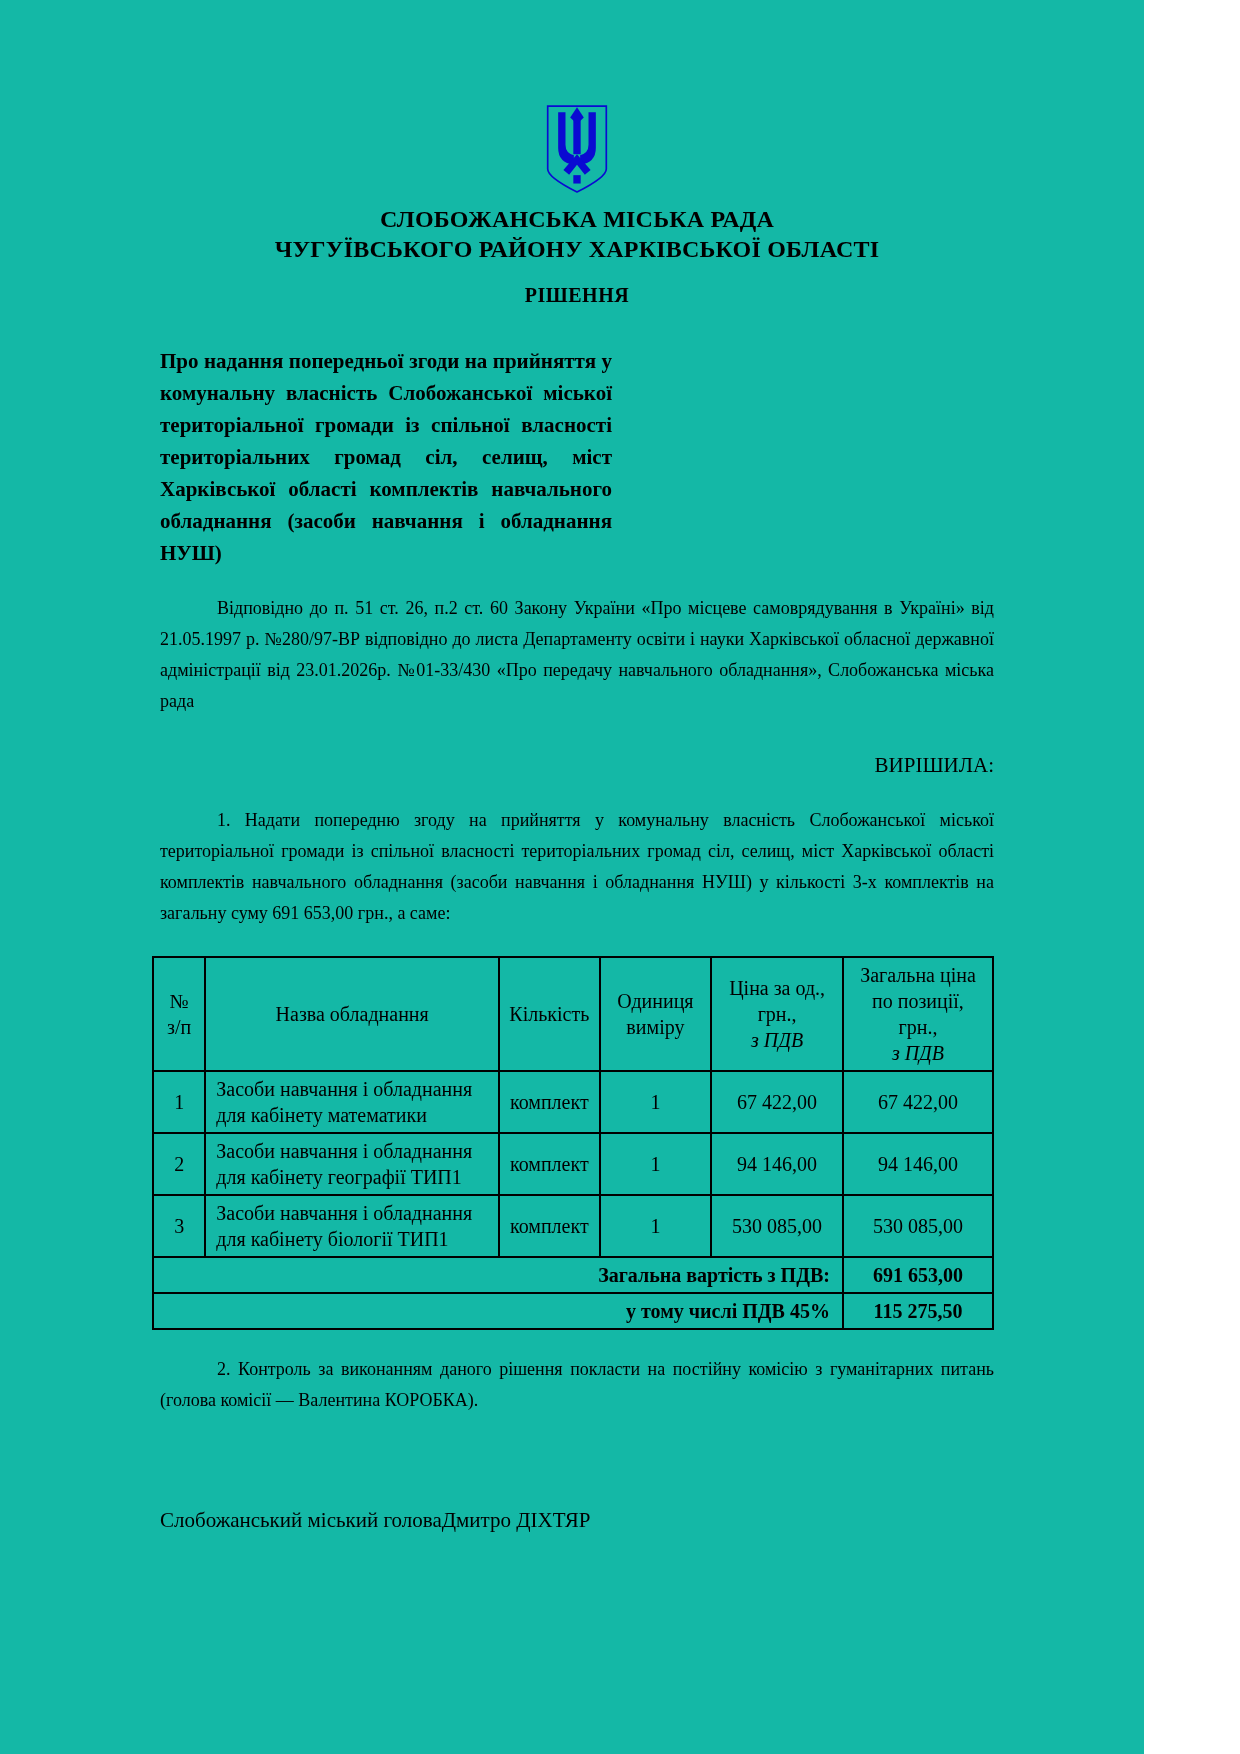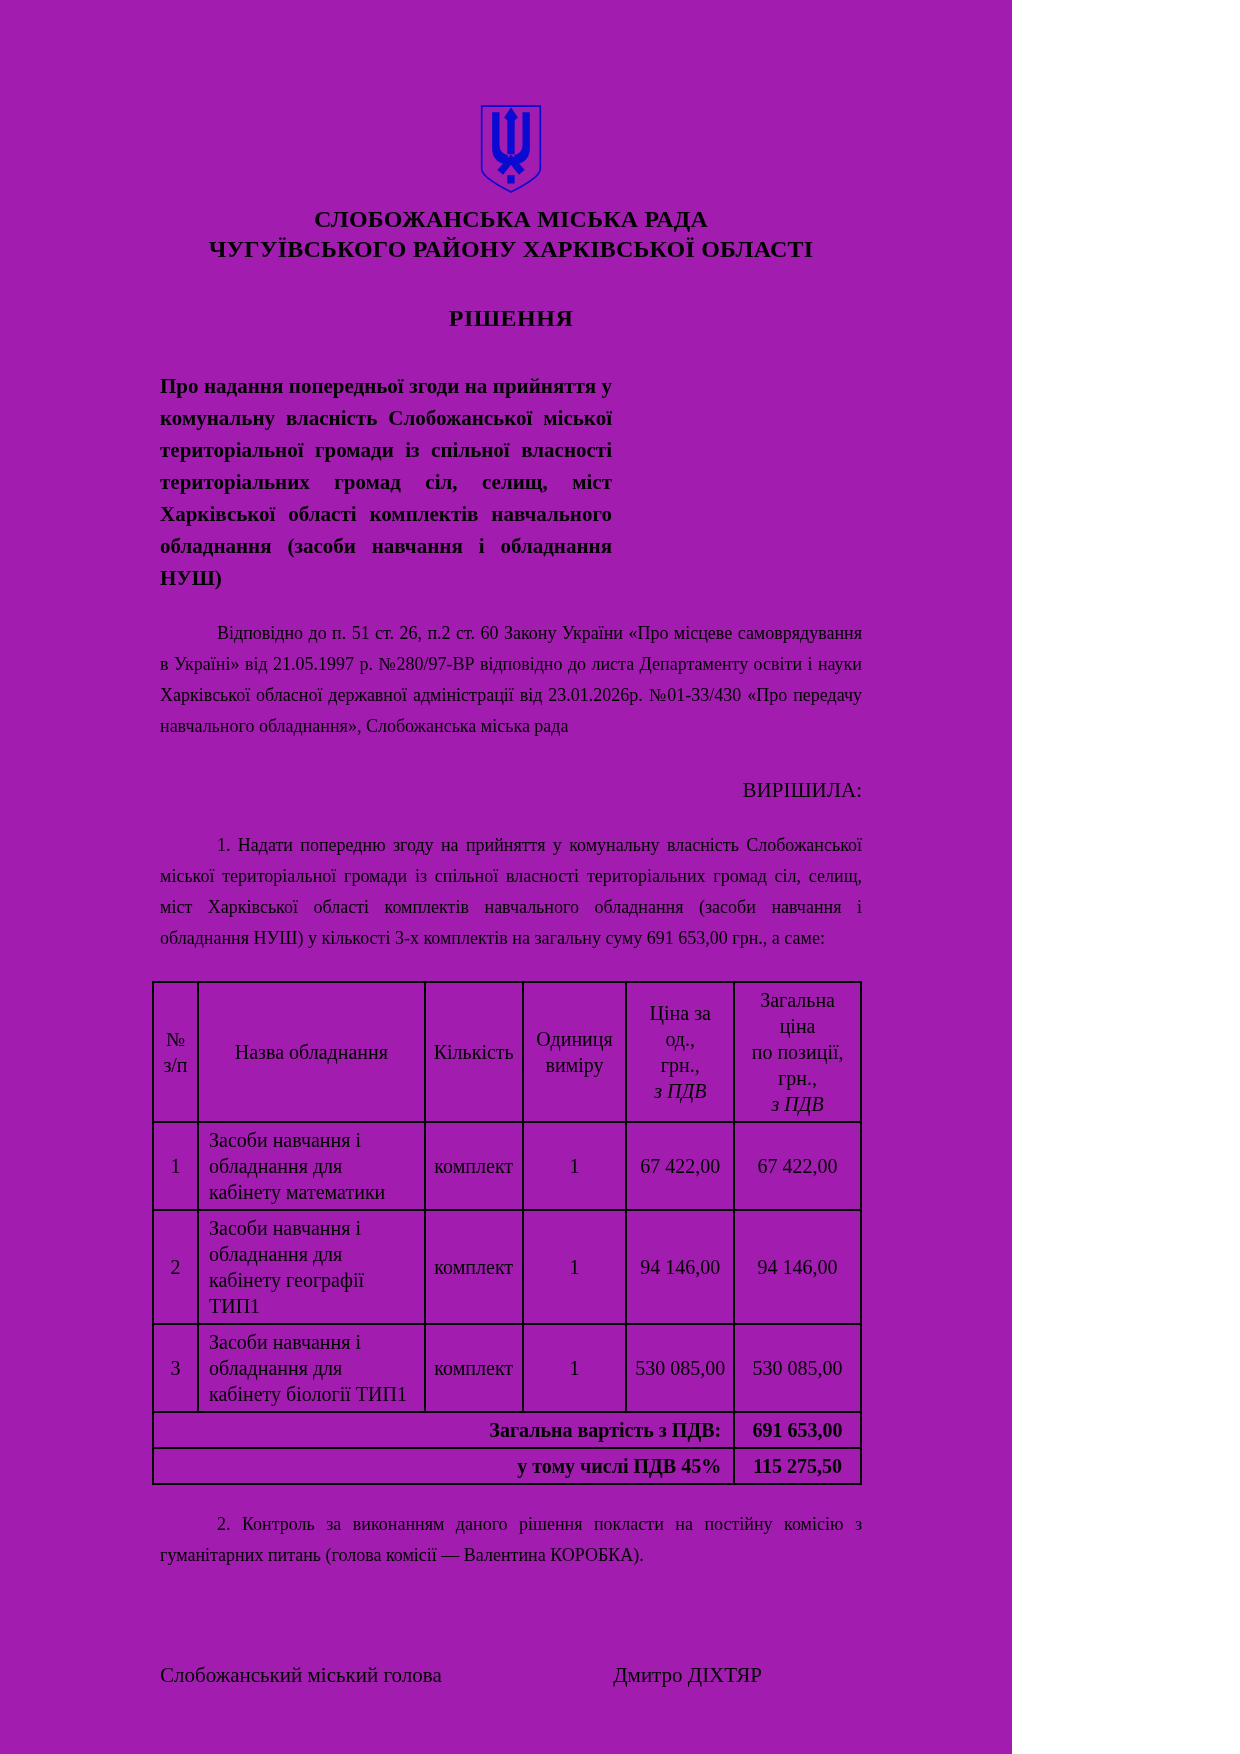--- a/index.html
+++ b/index.html
@@ -1,32 +1,32 @@
 <!DOCTYPE html>
 <html lang="uk" style="--emblem: #0a0ad2;"><head>
 <meta charset="utf-8">
 <style>
   :root { --emblem: #0a0ad2; --ink: #000; }
   * { margin: 0; padding: 0; box-sizing: border-box; }
   html, body { background: #fff; }
   body { font-family: "Liberation Serif", "DejaVu Serif", serif; color: var(--ink); }
   .page {
     position: relative;
-    width: 1012px; height: 1754px;
-    background: #a21caf;
+    width: 1144px; height: 1754px;
+    background: #14b8a6;
     padding: 104px 150px 24px 160px;
     overflow: hidden;
   }
   .center { text-align: center; }
   .emblem-wrap { display: flex; justify-content: center; margin-bottom: 10px; }
   .emblem .outline { fill: none; stroke: var(--emblem); stroke-width: 1.6; }
   .emblem .fig { fill: var(--emblem); }
   .h-council, .h-district { font-size: 24px; font-weight: bold; line-height: 30px; letter-spacing: 0.2px; }
   .h-session { font-size: 21px; line-height: 28px; margin-top: 3px; }
-  .doc-type { font-size: 24px; font-weight: bold; margin-top: 41px; letter-spacing: 0.5px; }
+  .doc-type { font-size: 20px; font-weight: bold; margin-top: 20px; letter-spacing: 0.5px; }
   .meta-row {
     display: grid; grid-template-columns: 1fr auto 1fr;
     align-items: baseline; margin-top: 32px; font-size: 21px;
   }
   .meta-date { text-align: left; }
   .meta-place { text-align: center; }
   .meta-number { text-align: right; padding-right: 80px; white-space: pre; }
   .subject {
     margin-top: 38px; width: 452px;
     font-size: 21px; font-weight: bold; line-height: 32px;
@@ -44,22 +44,22 @@
   }
   .doc-table th { text-align: center; white-space: pre-line; height: 112px; }
   .doc-table th .it { font-style: italic; }
   .doc-table td.c0, .doc-table td.c2, .doc-table td.c3, .doc-table td.c4, .doc-table td.c5 { text-align: center; }
   .doc-table td.c1 { text-align: left; padding-left: 10px; }
   .doc-table tbody td { height: 56px; }
   .doc-table .total-row td { font-weight: bold; height: 36px; }
   .doc-table .total-label { text-align: right; padding-right: 12px; }
   .doc-table .total-value { text-align: center; }
   .sign-row {
-    display: flex; justify-content: space-between; align-items: baseline;
-    margin-top: 92px; font-size: 21px; gap: 8px;
+    display: flex; justify-content: flex-start; align-items: baseline;
+    margin-top: 92px; font-size: 21px;
   }
   .sign-name { padding-right: 100px; }
 </style>
 </head>
 <body>
 
 <div class="page">
 
   <div class="emblem-wrap">
     <svg class="emblem" viewBox="0 0 64 86" width="68" height="90" aria-hidden="true">

